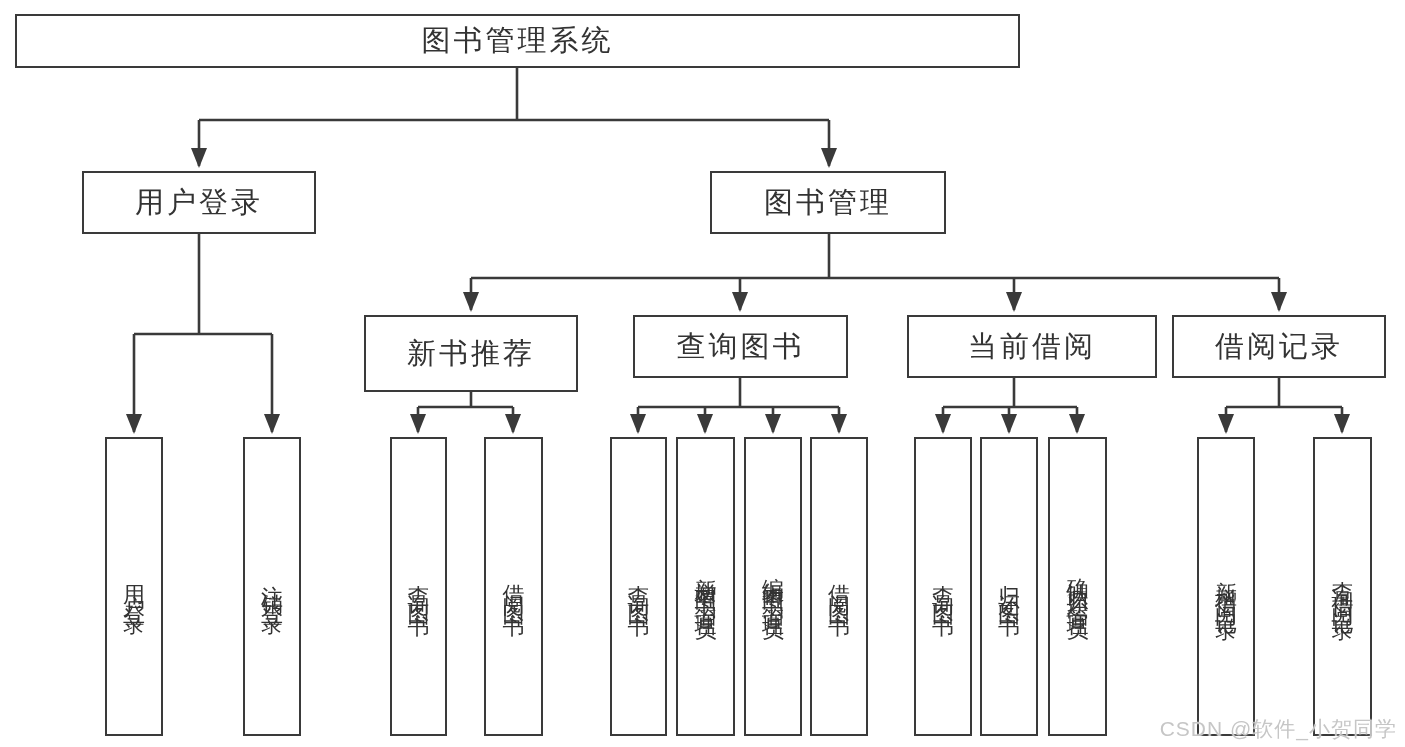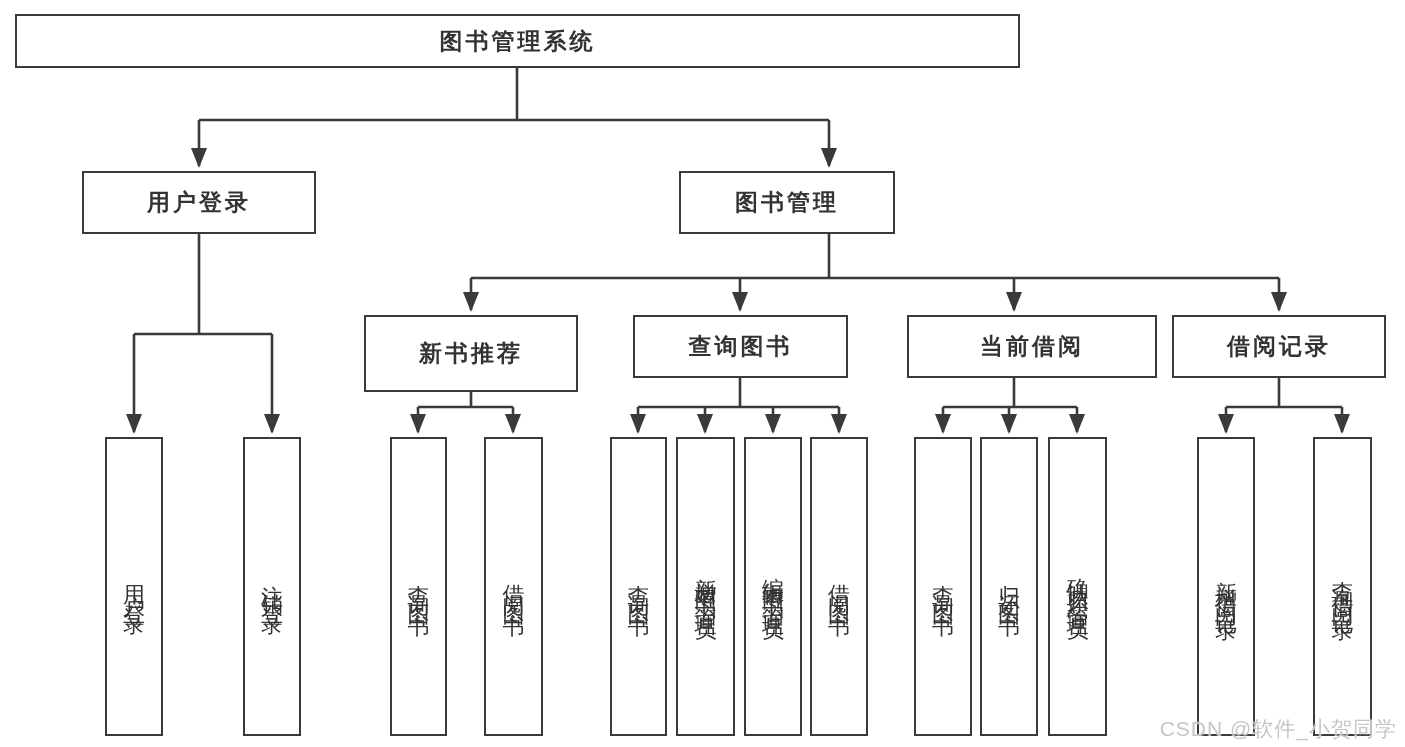--- a/index.html
+++ b/index.html
@@ -21,21 +21,21 @@
     position:absolute;left:0;top:0;width:1405px;height:747px;
   }
   .wires path{stroke:var(--line);stroke-width:2.6;fill:none;}
   .wires .arrowhead{fill:var(--line);stroke:none;}
   .node{
     position:absolute;background:var(--bg);
     border:2.6px solid var(--line);
     display:flex;align-items:center;justify-content:center;
     color:var(--text);
   }
-  .hbox{font-size:23px;letter-spacing:3px;white-space:nowrap;font-weight:bold;}
+  .hbox{font-size:29px;letter-spacing:3px;white-space:nowrap;}
   .vbox span{
     writing-mode:vertical-rl;text-orientation:mixed;
     font-size:22px;letter-spacing:10px;line-height:1;
     white-space:nowrap;
   }
   .watermark{
     position:absolute;right:8px;bottom:4px;
     font-size:21px;color:var(--wm);letter-spacing:1px;
     text-shadow:0 0 2px var(--bg);
     white-space:nowrap;
@@ -90,21 +90,21 @@
 
     <path d="M1279,378 V407"></path>
     <path d="M1226,407 H1342"></path>
     <path d="M1226,407 V432" marker-end="url(#arrow)"></path>
     <path d="M1342,407 V432" marker-end="url(#arrow)"></path>
   </svg>
 
   <div class="node hbox" style="left:15px;top:14px;width:1005px;height:54px;">图书管理系统</div>
 
   <div class="node hbox" style="left:82px;top:171px;width:234px;height:63px;">用户登录</div>
-  <div class="node hbox" style="left:679px;top:171px;width:216px;height:63px;text-align:right;">图书管理</div>
+  <div class="node hbox" style="left:710px;top:171px;width:236px;height:63px;text-align:right;">图书管理</div>
 
   <div class="node hbox" style="left:364px;top:315px;width:214px;height:77px;">新书推荐</div>
   <div class="node hbox" style="left:633px;top:315px;width:215px;height:63px;">查询图书</div>
   <div class="node hbox" style="left:907px;top:315px;width:250px;height:63px;">当前借阅</div>
   <div class="node hbox" style="left:1172px;top:315px;width:214px;height:63px;">借阅记录</div>
 
   <div class="node vbox" style="left:105px;top:437px;width:58px;height:299px;">
     <span>用户登录</span>
   </div>
   <div class="node vbox" style="left:243px;top:437px;width:58px;height:299px;">

